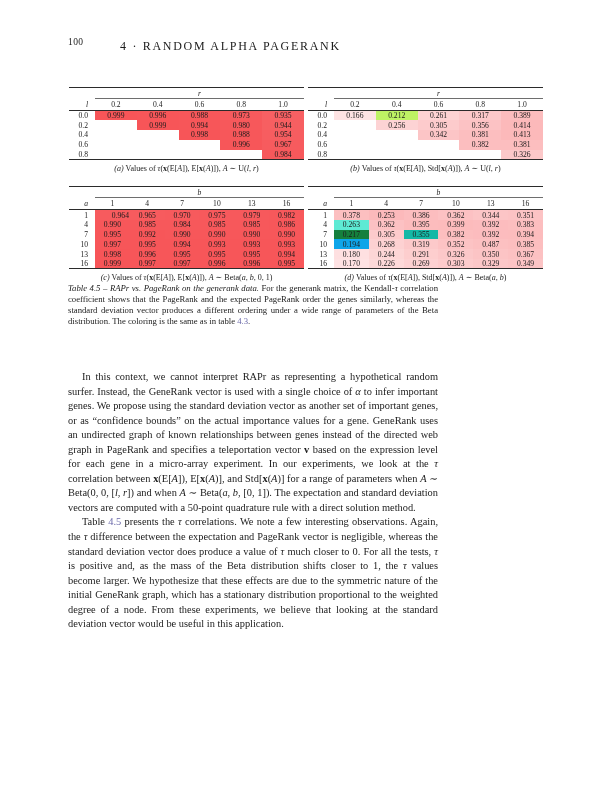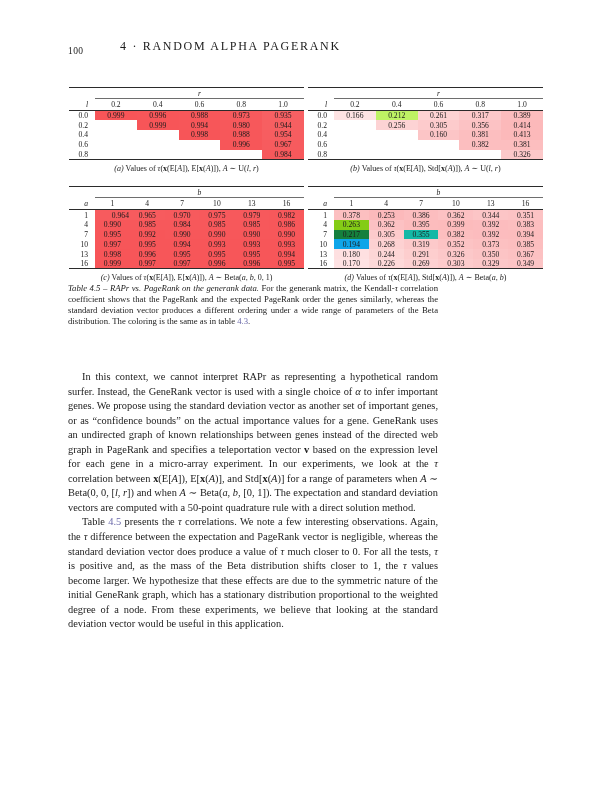--- a/index.html
+++ b/index.html
@@ -7,21 +7,21 @@
   body {
     width:612px; height:792px; position:relative; overflow:hidden;
     font-family:"Liberation Serif","DejaVu Serif",serif;
     color:#1b1b1b;
     -webkit-font-smoothing:antialiased;
   }
   .page { position:absolute; inset:0; width:612px; height:792px; background:#fff; }
 
   
   .pagehead { position:absolute; top:37px; left:68px; width:476px; height:12px; }
-  .pagenum { position:absolute; left:0; top:9px; font-size:9.5px; letter-spacing:0.4px; }
+  .pagenum { position:absolute; left:0; top:0; font-size:9.5px; letter-spacing:0.4px; }
   .runhead { position:absolute; left:52px; top:1.5px; font-size:12px; letter-spacing:1.7px; }
 
   
   .figure {
     position:absolute; top:87px; left:69px; width:474px;
     display:grid; grid-template-columns:235px 235px; column-gap:4px; row-gap:13px;
   }
   .subfig { width:235px; }
   .heattab {
     width:100%; border-collapse:collapse; table-layout:fixed;
@@ -157,21 +157,21 @@
               <td class="cell"></td>
               <td class="cell" style="background: rgb(253, 211, 212);">0.256</td>
               <td class="cell" style="background: rgb(253, 203, 204);">0.305</td>
               <td class="cell" style="background: rgb(252, 194, 196);">0.356</td>
               <td class="cell" style="background: rgb(252, 185, 186);">0.414</td>
             </tr>
             <tr>
               <th class="rowlab">0.4</th>
               <td class="cell"></td>
               <td class="cell"></td>
-              <td class="cell" style="background: rgb(252, 197, 198);">0.160</td>
+              <td class="cell" style="background: rgb(252, 197, 198);">0.342</td>
               <td class="cell" style="background: rgb(252, 190, 191);">0.381</td>
               <td class="cell" style="background: rgb(252, 185, 186);">0.413</td>
             </tr>
             <tr>
               <th class="rowlab">0.6</th>
               <td class="cell"></td>
               <td class="cell"></td>
               <td class="cell"></td>
               <td class="cell" style="background: rgb(252, 190, 191);">0.382</td>
               <td class="cell" style="background: rgb(252, 190, 191);">0.381</td>
@@ -286,21 +286,21 @@
               <th class="rowlab">1</th>
               <td class="cell" style="background: rgb(252, 191, 192);">0.378</td>
               <td class="cell" style="background: rgb(252, 185, 187);">0.253</td>
               <td class="cell" style="background: rgb(252, 189, 191);">0.386</td>
               <td class="cell" style="background: rgb(252, 193, 195);">0.362</td>
               <td class="cell" style="background: rgb(252, 197, 198);">0.344</td>
               <td class="cell" style="background: rgb(252, 195, 196);">0.351</td>
             </tr>
             <tr>
               <th class="rowlab">4</th>
-              <td class="cell" style="background: #84cc16;">0.263</td>
+              <td class="cell" style="background: #5eead4;">0.263</td>
               <td class="cell" style="background: rgb(252, 193, 195);">0.362</td>
               <td class="cell" style="background: rgb(252, 188, 189);">0.395</td>
               <td class="cell" style="background: rgb(252, 187, 188);">0.399</td>
               <td class="cell" style="background: rgb(252, 188, 190);">0.392</td>
               <td class="cell" style="background: rgb(252, 190, 191);">0.383</td>
             </tr>
             <tr>
               <th class="rowlab">7</th>
               <td class="cell" style="background: #15803d;">0.217</td>
               <td class="cell" style="background: rgb(253, 203, 204);">0.305</td>
@@ -308,21 +308,21 @@
               <td class="cell" style="background: rgb(252, 190, 191);">0.382</td>
               <td class="cell" style="background: rgb(252, 188, 190);">0.392</td>
               <td class="cell" style="background: rgb(252, 188, 189);">0.394</td>
             </tr>
             <tr>
               <th class="rowlab">10</th>
               <td class="cell" style="background: #0ea5e9;">0.194</td>
               <td class="cell" style="background: rgb(253, 209, 210);">0.268</td>
               <td class="cell" style="background: rgb(252, 201, 202);">0.319</td>
               <td class="cell" style="background: rgb(252, 195, 196);">0.352</td>
-              <td class="cell" style="background: rgb(252, 192, 193);">0.373</td>
+              <td class="cell" style="background: rgb(252, 192, 193);">0.487</td>
               <td class="cell" style="background: rgb(252, 190, 191);">0.385</td>
             </tr>
             <tr>
               <th class="rowlab">13</th>
               <td class="cell" style="background: rgb(254, 224, 225);">0.180</td>
               <td class="cell" style="background: rgb(253, 214, 214);">0.244</td>
               <td class="cell" style="background: rgb(253, 206, 206);">0.291</td>
               <td class="cell" style="background: rgb(252, 200, 201);">0.326</td>
               <td class="cell" style="background: rgb(252, 196, 197);">0.350</td>
               <td class="cell" style="background: rgb(252, 193, 194);">0.367</td>

